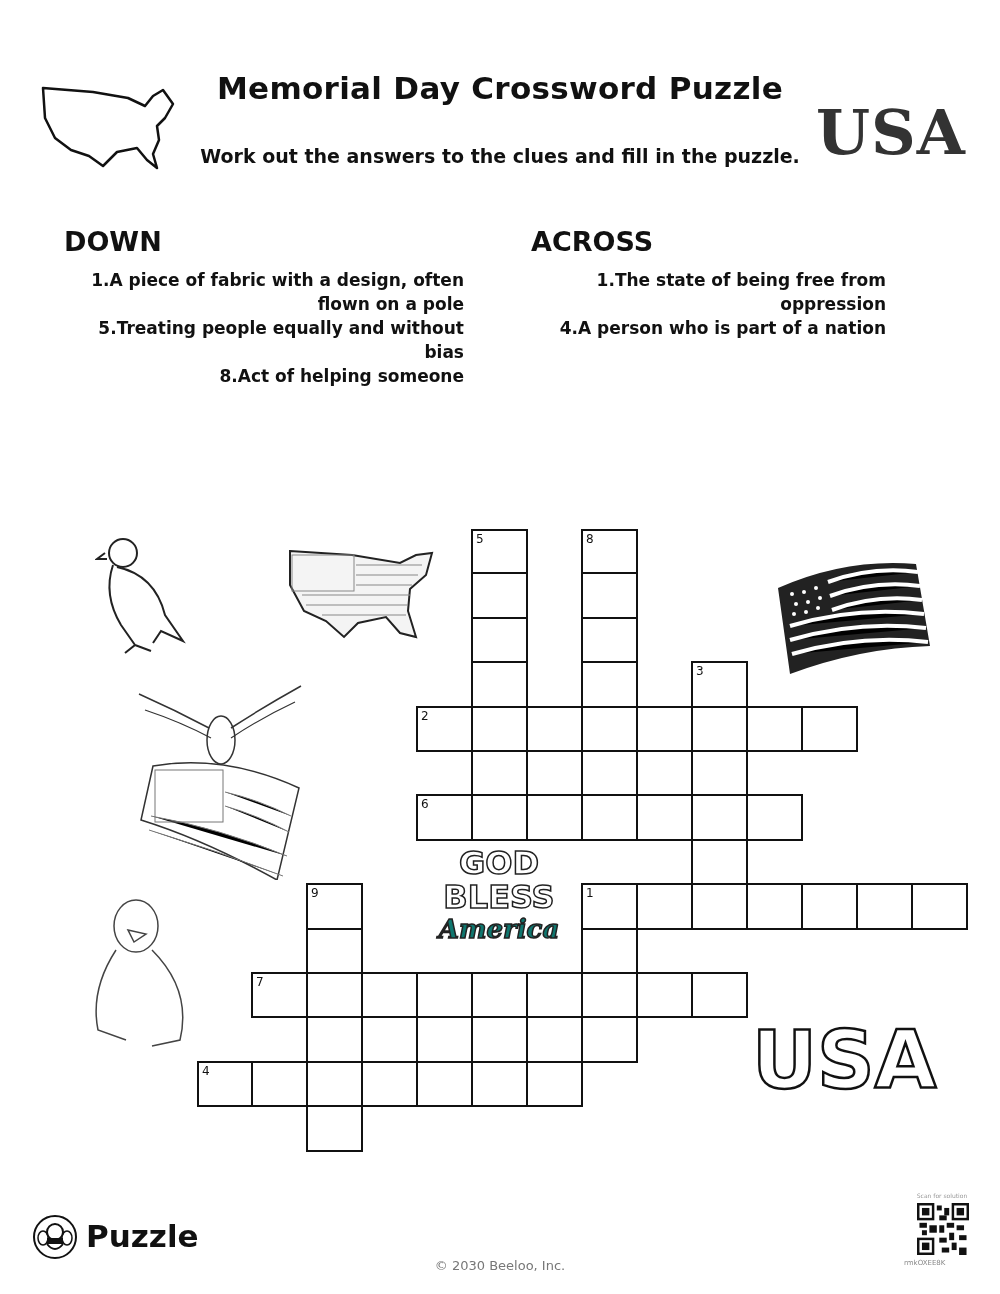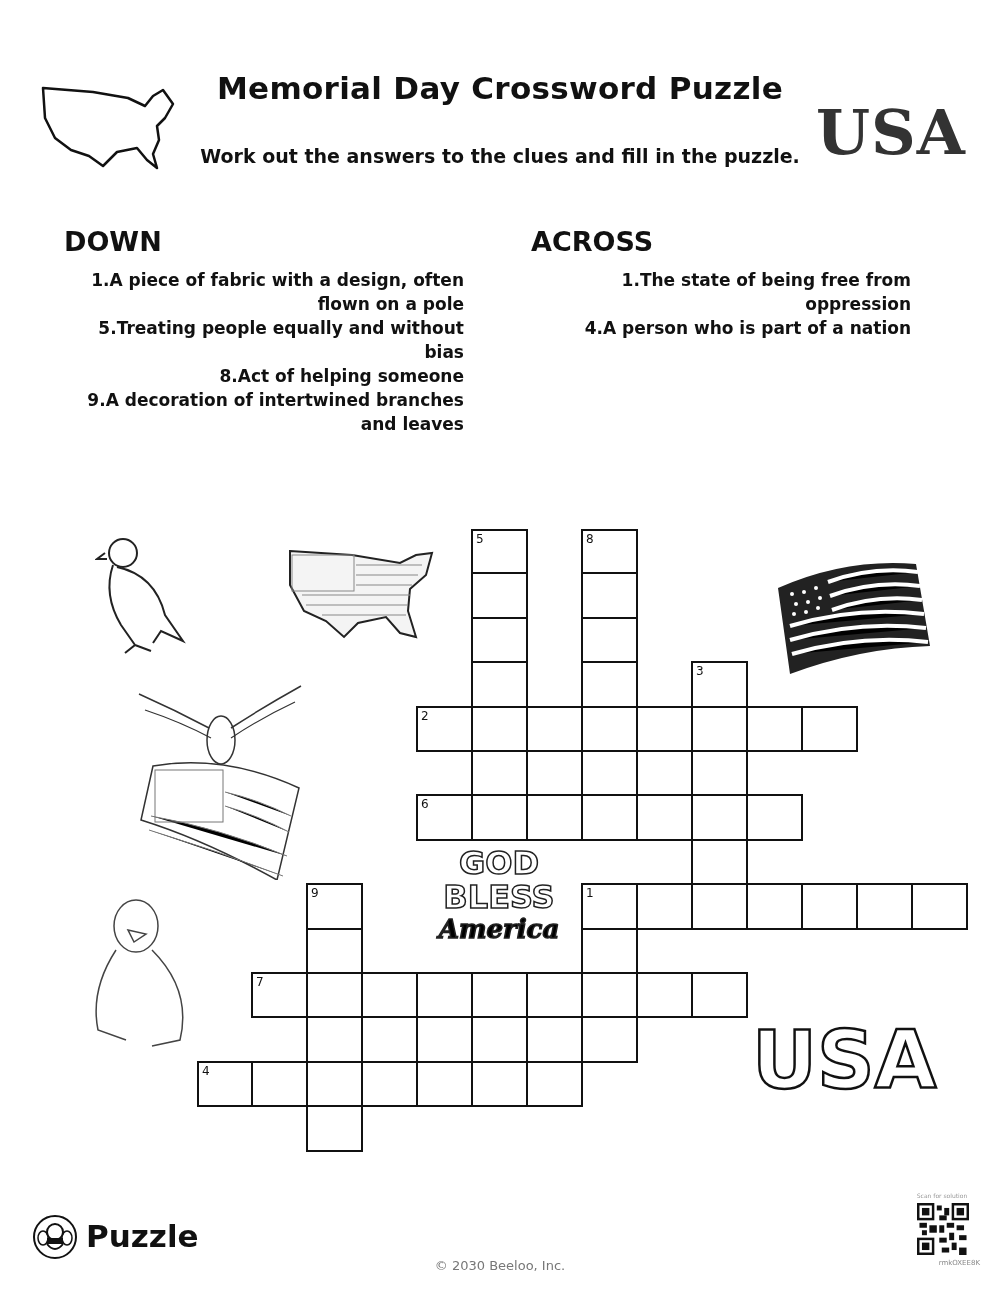--- a/index.html
+++ b/index.html
@@ -25,25 +25,24 @@
 </svg>
 <div id="title" class="abs">Memorial Day Crossword Puzzle</div>
 <div id="subtitle" class="abs">Work out the answers to the clues and fill in the puzzle.</div>
 <div class="abs usa-big" style="left:816px;top:96px;font-size:62px;color:#333;letter-spacing:1px;">USA</div>
 
 <div class="abs sec-head" style="left:64px;top:226px;">DOWN</div>
 <ul class="abs clues" style="left:64px;top:268px;width:400px;">
   <li><span class="num">1.</span><span>A piece of fabric with a design, often flown on a pole</span></li>
   <li><span class="num">5.</span><span>Treating people equally and without bias</span></li>
   <li><span class="num">8.</span><span>Act of helping someone</span></li>
-  <li><span class="num">9.</span><span>A decoration of intertwined branches and leaves</span></li>
 </ul>
 
 <div class="abs sec-head" style="left:531px;top:226px;">ACROSS</div>
-<ul class="abs clues" style="left:531px;top:268px;width:380px;">
+<ul class="abs clues" style="left:506px;top:268px;width:380px;">
   <li><span class="num">1.</span><span>The state of being free from oppression</span></li>
   <li><span class="num">4.</span><span>A person who is part of a nation</span></li>
 </ul>
 
 <svg class="abs" style="left:95px;top:535px" width="95" height="125" viewBox="0 0 95 125">
   <ellipse cx="28" cy="18" rx="14" ry="14" fill="none" stroke="#222" stroke-width="2"></ellipse>
   <path d="M10 18 L2 24 L12 24" fill="none" stroke="#222" stroke-width="2"></path>
   <path d="M18 30 Q8 60 26 90 L40 110 L30 118 M40 110 L56 116 M22 32 Q60 40 70 80 L88 106 L66 96 L58 108" fill="none" stroke="#222" stroke-width="2"></path>
 </svg>
 <svg class="abs" style="left:282px;top:545px" width="158" height="100" viewBox="0 0 158 100">
@@ -95,21 +94,21 @@
 </svg>
 <svg class="abs" style="left:82px;top:890px" width="120" height="160" viewBox="0 0 120 160">
   <ellipse cx="54" cy="36" rx="22" ry="26" fill="none" stroke="#444" stroke-width="1.5"></ellipse>
   <path d="M34 60 Q8 100 16 140 L44 150 M70 60 Q110 100 98 150 L70 156" fill="none" stroke="#444" stroke-width="1.5"></path>
   <path d="M46 40 L64 44 L52 52 Z" fill="none" stroke="#444" stroke-width="1.5"></path>
 </svg>
 
 <div class="abs" style="left:428px;top:846px;width:142px;text-align:center;">
   <div style="font-family:'DejaVu Sans',sans-serif;font-weight:bold;font-size:32px;line-height:34px;color:#fff;-webkit-text-stroke:1.5px #222;">GOD</div>
   <div style="font-family:'DejaVu Sans',sans-serif;font-weight:bold;font-size:32px;line-height:34px;color:#fff;-webkit-text-stroke:1.5px #222;">BLESS</div>
-  <div style="font-family:'DejaVu Serif',serif;font-style:italic;font-weight:bold;font-size:26px;line-height:30px;color:#000000;-webkit-text-stroke:1.5px #222;">America</div>
+  <div style="font-family:'DejaVu Serif',serif;font-style:italic;font-weight:bold;font-size:26px;line-height:30px;color:#0f766e;-webkit-text-stroke:1.5px #222;">America</div>
 </div>
 
 <div class="abs usa-big" style="left:752px;top:1014px;font-size:80px;color:#fff;-webkit-text-stroke:2.5px #111;font-family:'DejaVu Sans',sans-serif;">USA</div>
 
 <div id="grid">
     <div class="cell" style="left: 471px; top: 529px; width: 57px; height: 45.4px;">
       <span class="n">5</span>
     </div>
     <div class="cell" style="left: 581px; top: 529px; width: 57px; height: 45.4px;">
       <span class="n">8</span>
@@ -228,13 +227,13 @@
       <rect x="1" y="1" width="5" height="5"></rect>
       <rect x="15" y="1" width="5" height="5"></rect>
       <rect x="1" y="15" width="5" height="5"></rect>
     </g>
   <g fill="#111">
       <rect x="2" y="2" width="3" height="3"></rect>
       <rect x="16" y="2" width="3" height="3"></rect>
       <rect x="2" y="16" width="3" height="3"></rect>
     </g>
 </svg>
-<div class="abs" style="left:904px;top:1259px;width:76px;text-align:right;font-size:7px;color:#888;">rmkOXEE8K</div>
+<div class="abs" style="left:904px;top:1259px;width:76px;text-align:left;font-size:7px;color:#888;">rmkOXEE8K</div>
 
 </body></html>

